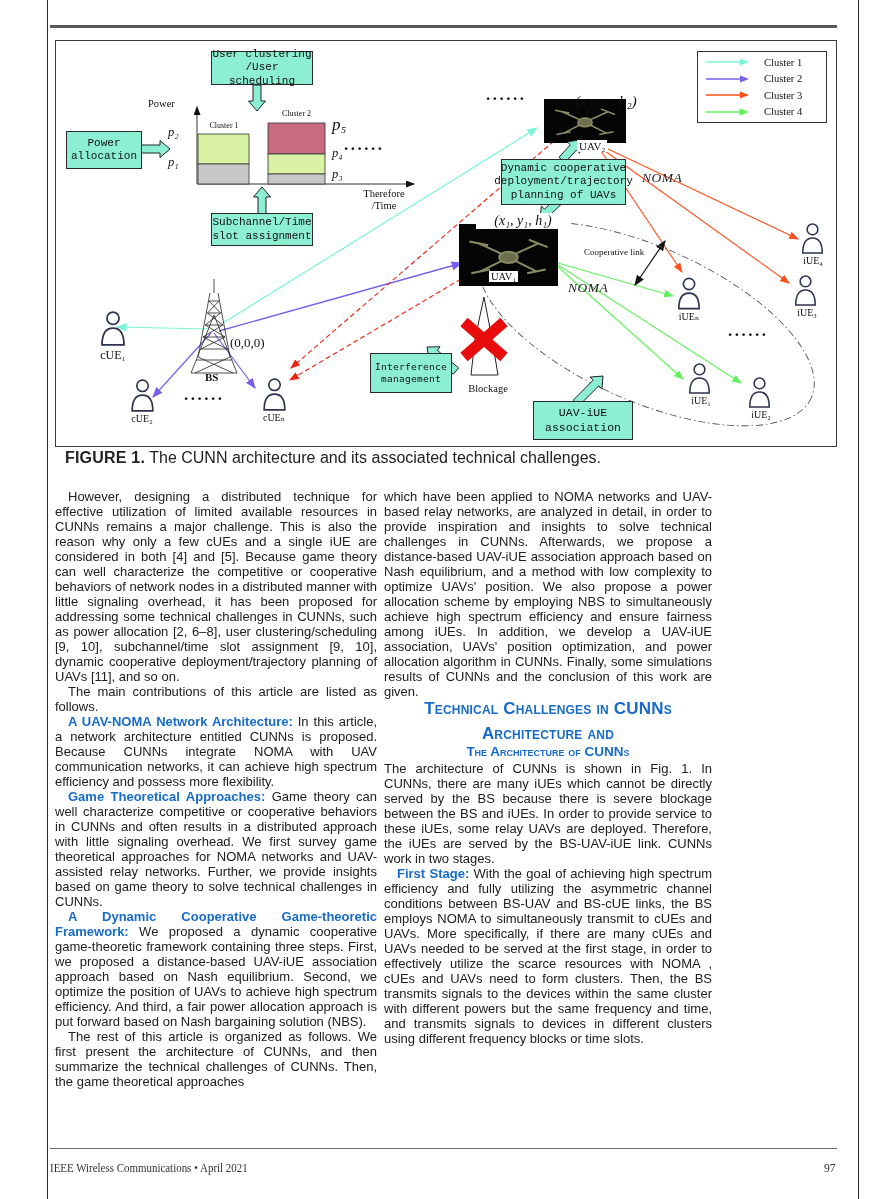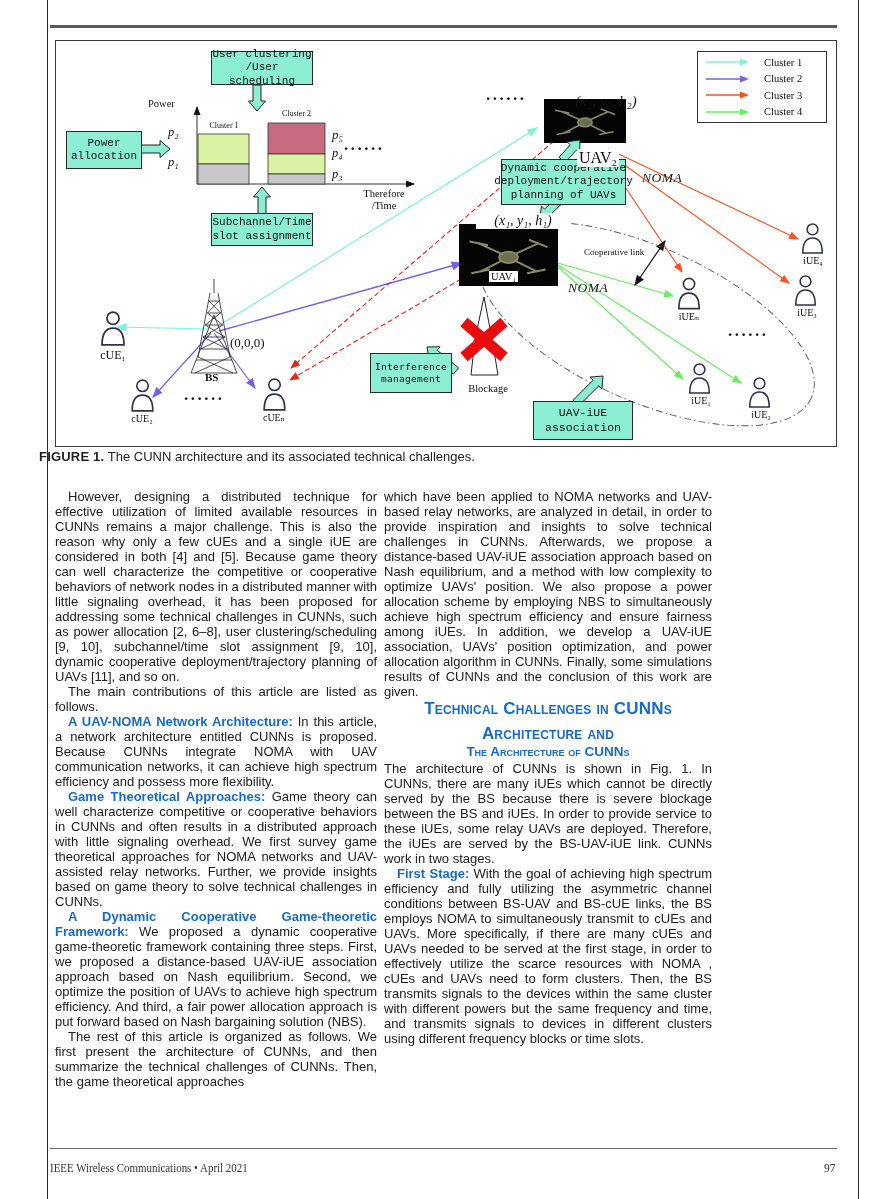--- a/index.html
+++ b/index.html
@@ -27,21 +27,21 @@
   .legend{position:absolute;left:641px;top:10px;width:130px;height:72px;border:1px solid #333;background:#fff;
           display:flex;flex-direction:column;justify-content:space-around;padding:2px 6px;box-sizing:border-box;}
   .lgrow{display:flex;align-items:center;gap:8px;}
   .lgrow .lbl{font-family:"Liberation Serif","DejaVu Serif",serif;font-size:10.5px;color:#111;flex:1;text-align:left;padding-left:6px;}
   .lga line{stroke-width:1.6;}
   .c1s{stroke:#7df3da;}.c1f{fill:#7df3da;}
   .c2s{stroke:#7a5ee8;}.c2f{fill:#7a5ee8;}
   .c3s{stroke:#ff4f1a;}.c3f{fill:#ff4f1a;}
   .c4s{stroke:#63f05e;}.c4f{fill:#63f05e;}
 
-  .caption{position:absolute;left:39px;top:449px;font-size:13px;color:#222;}
+  .caption{position:absolute;left:65px;top:449px;font-size:16px;color:#222;}
   .caption b{letter-spacing:0.2px;}
 
   .col{position:absolute;top:489px;font-size:13px;line-height:15px;text-align:justify;color:#202020;}
   .col-left{left:55px;width:322px;}
   .col-right{left:384px;width:328px;}
   .col p{margin:0;text-indent:13px;}
   .col p.noind{text-indent:0;}
   .lead{font-weight:bold;color:#176bc9;}
   .h1{color:#176bc9;font-weight:bold;font-variant:small-caps;text-align:center;font-size:17px;line-height:19px;
       text-indent:0;margin:0;letter-spacing:0.2px;}
@@ -199,28 +199,28 @@
 association</span>
       </div>
 
     <div class="fl" style="left:92px;top:57px;font-size:10.5px;">Power</div>
     <div class="fl ctr" style="left:298px;top:147px;width:60px;font-size:10.5px;white-space:pre-line;line-height:1.15;">Therefore
 /Time</div>
     <div class="fl ctr" style="left:144px;top:80px;width:48px;font-size:8px;">Cluster 1</div>
     <div class="fl ctr" style="left:212px;top:68px;width:57px;font-size:8px;">Cluster 2</div>
     <div class="fl ital" style="left:112px;top:84px;font-size:12.5px;">p₂</div>
     <div class="fl ital" style="left:112px;top:114px;font-size:12.5px;">p₁</div>
-    <div class="fl ital" style="left:276px;top:86px;font-size:13px;">p₅</div>
+    <div class="fl ital" style="left:276px;top:74px;font-size:17px;">p₅</div>
     <div class="fl ital" style="left:276px;top:105px;font-size:12.5px;">p₄</div>
     <div class="fl ital" style="left:276px;top:126px;font-size:12.5px;">p₃</div>
     <div class="dots" style="position:absolute;left:288px;top:94px;">......</div>
 
     <div class="dots" style="position:absolute;left:430px;top:44px;">......</div>
     <div class="fl ital ctr" style="left:492px;top:52px;width:116px;font-size:15px;">(x₂, y₂, h₂)</div>
-    <div class="fl whitebg" style="left:521px;top:108px;font-size:16px;">UAV₂</div>
+    <div class="fl whitebg" style="left:521px;top:99px;font-size:11px;">UAV₂</div>
     <div class="fl noma" style="left:586px;top:129px;">NOMA</div>
     <div class="fl ital whitebg ctr" style="left:420px;top:172px;width:90px;font-size:14px;">(x₁, y₁, h₁)</div>
     <div class="fl whitebg" style="left:433px;top:230px;font-size:10.5px;">UAV₁</div>
     <div class="fl noma" style="left:512px;top:239px;">NOMA</div>
     <div class="fl" style="left:528px;top:206px;font-size:9px;">Cooperative link</div>
     <div class="fl" style="left:174px;top:294px;font-size:13px;">(0,0,0)</div>
     <div class="fl" style="left:149px;top:330px;font-size:11px;font-weight:600;">BS</div>
     <div class="fl ctr" style="left:32px;top:307px;width:50px;font-size:12px;">cUE₁</div>
     <div class="fl ctr" style="left:61px;top:372px;width:50px;font-size:10px;">cUE₂</div>
     <div class="fl ctr" style="left:193px;top:371px;width:50px;font-size:10px;">cUEₙ</div>

